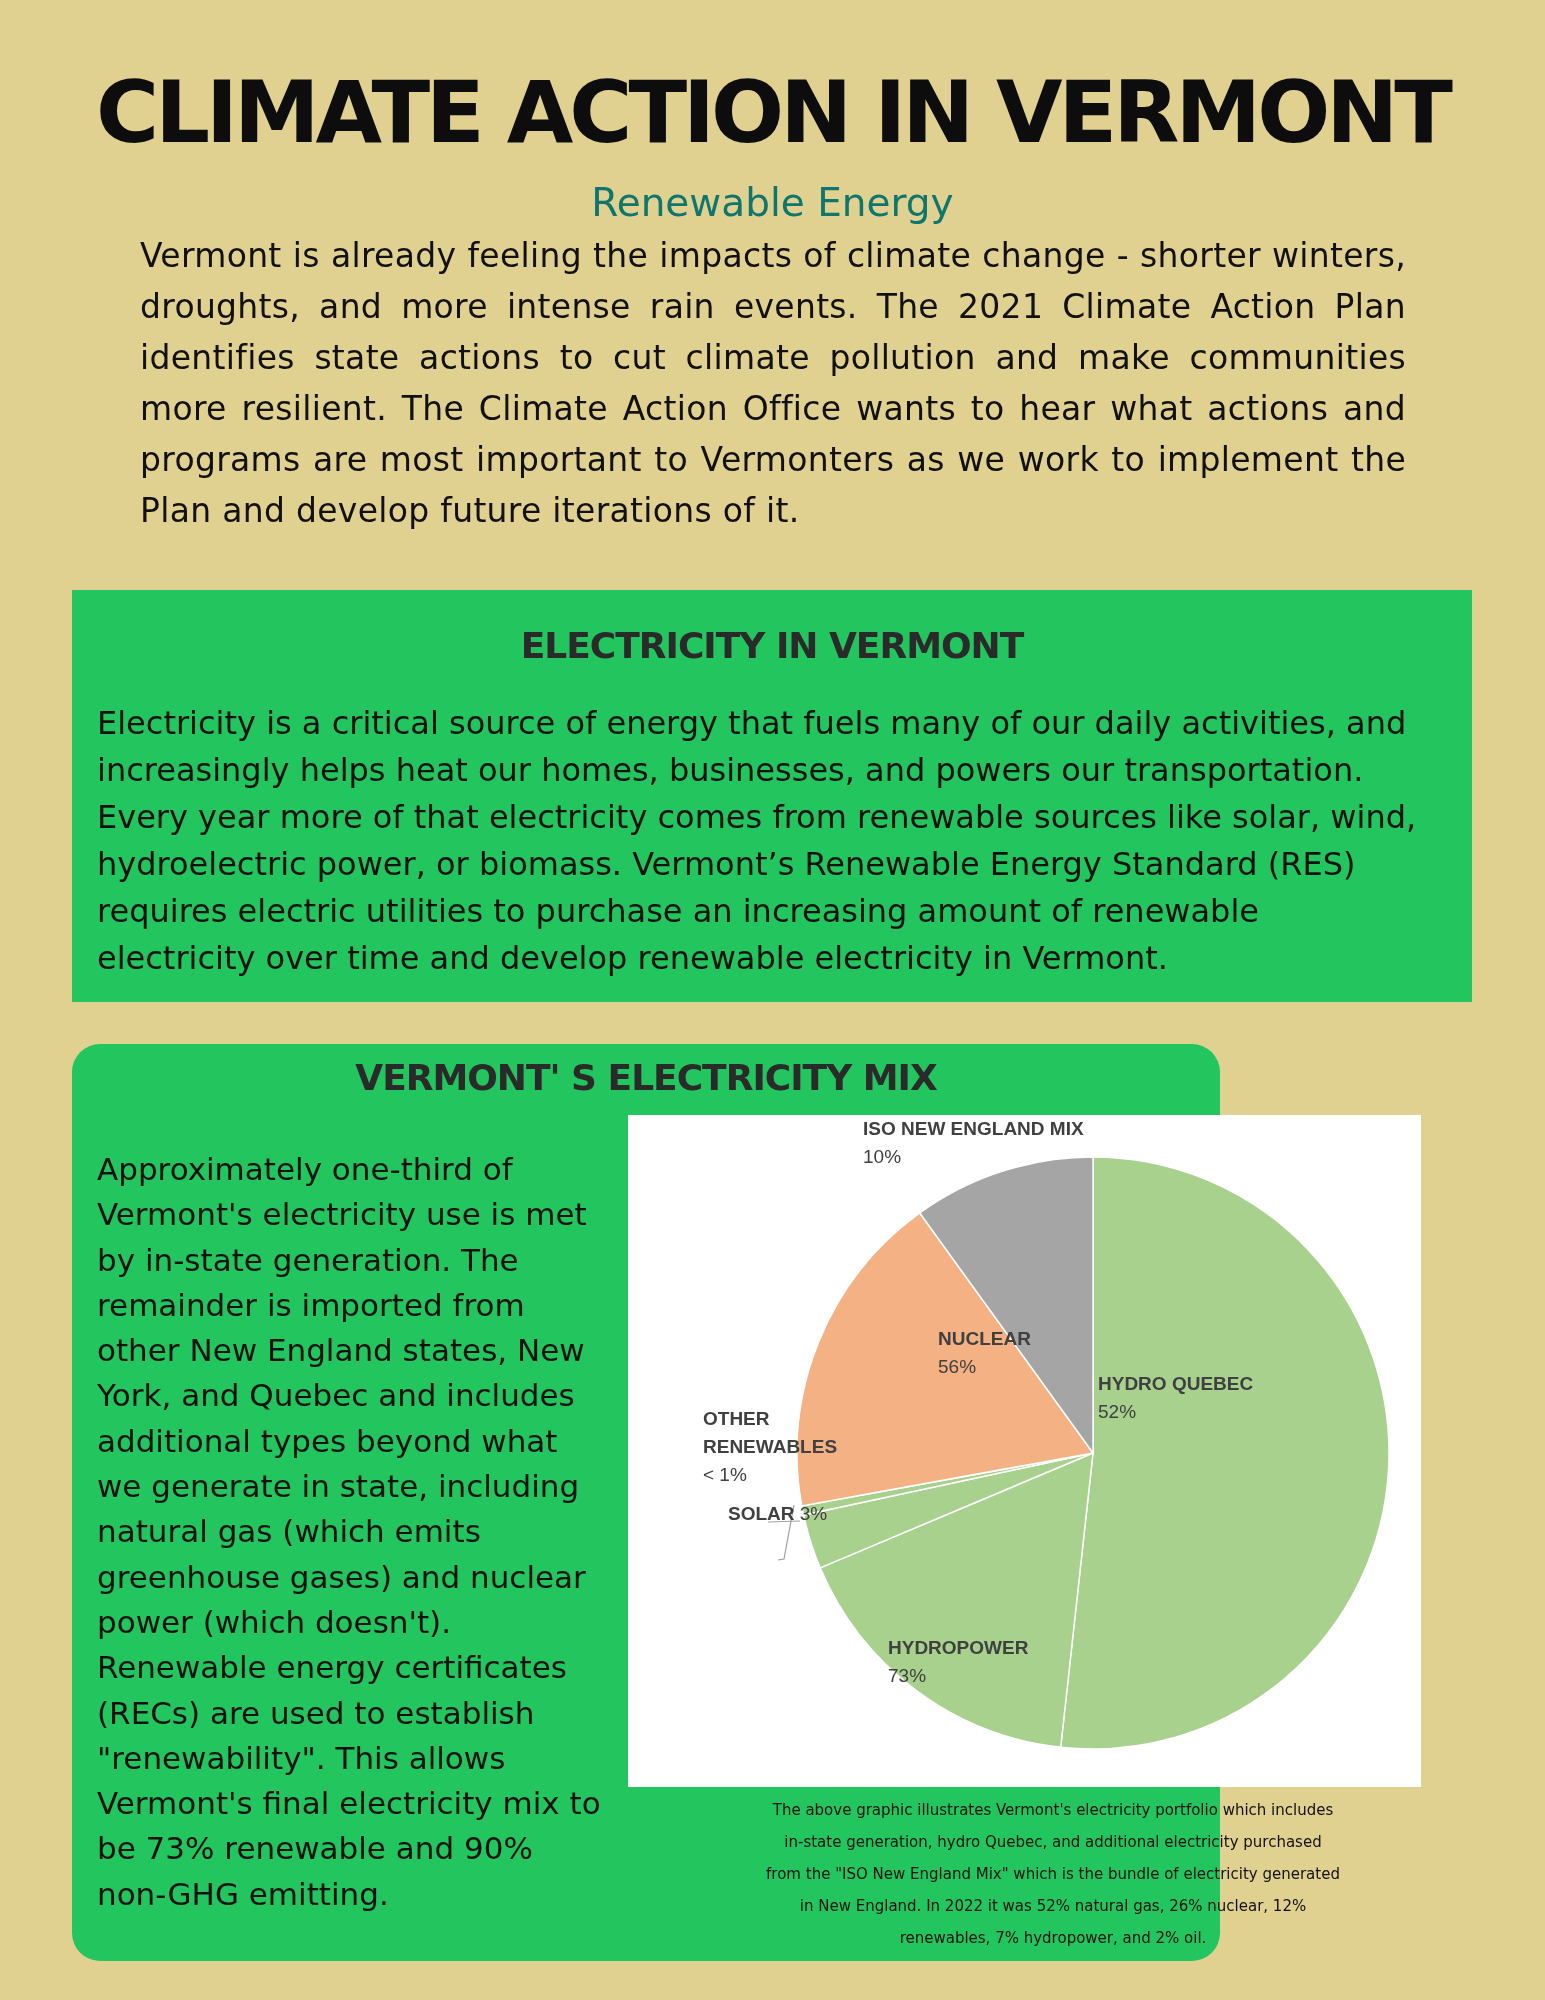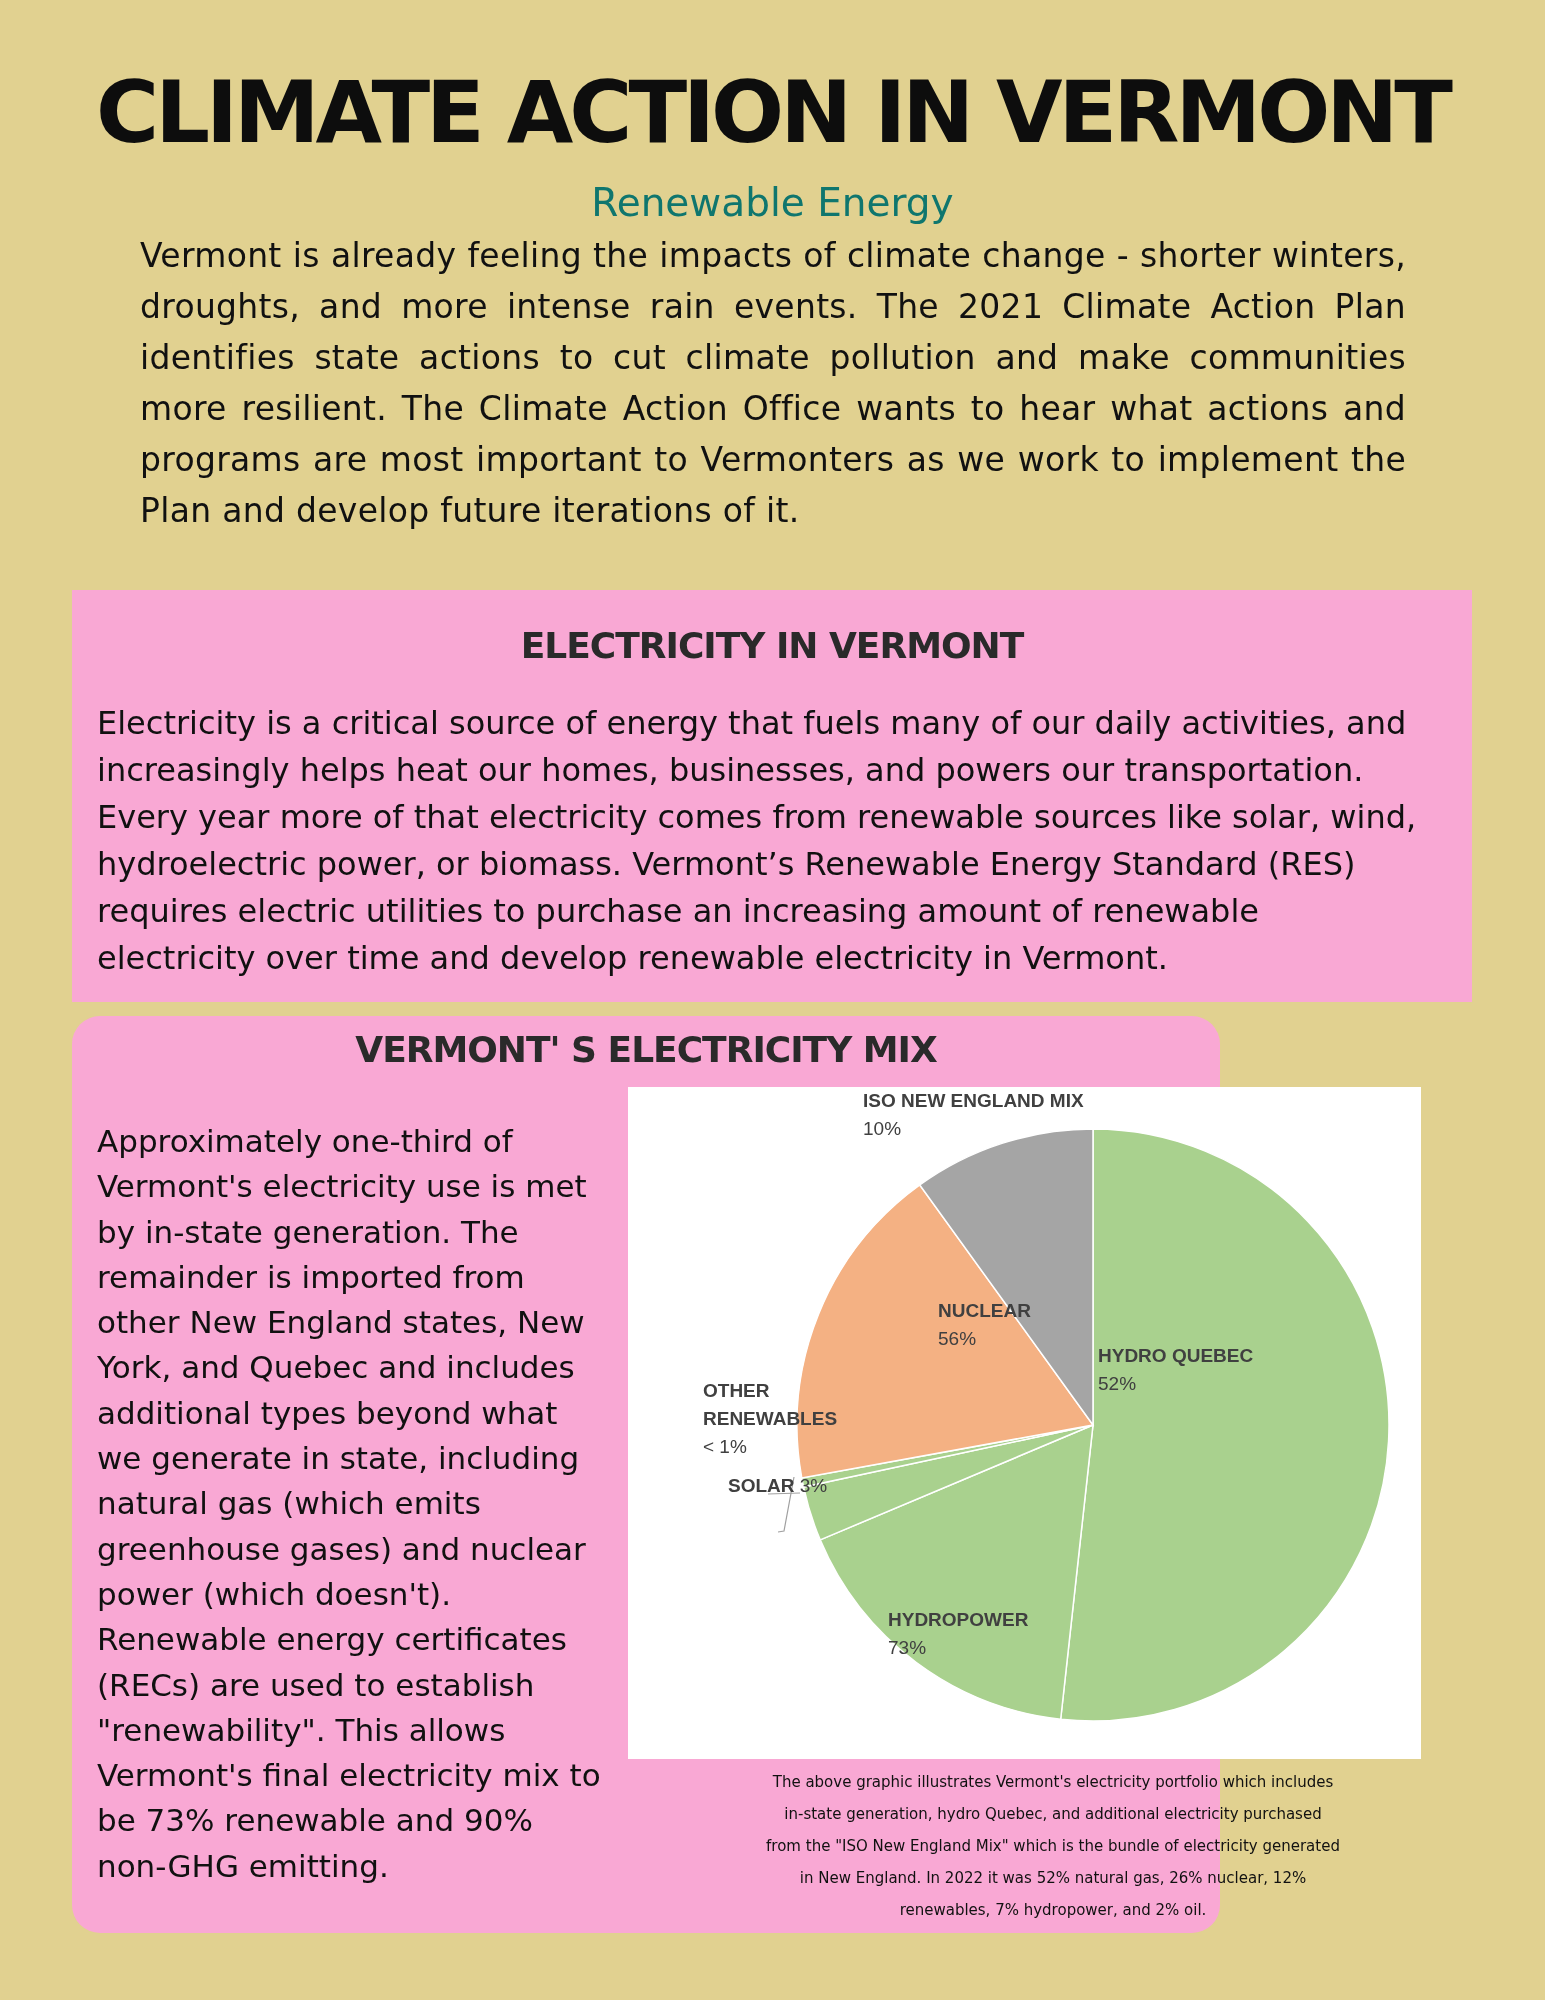--- a/index.html
+++ b/index.html
@@ -1,22 +1,22 @@
 <!DOCTYPE html>
 <html><head>
 <meta charset="utf-8">
 <style>
   html,body{margin:0;padding:0;}
   body{width:1545px;height:2000px;background:#e1d190;position:relative;overflow:hidden;font-family:"DejaVu Sans","Liberation Sans",sans-serif;color:#111;}
   .title{position:absolute;left:0;top:62px;width:1545px;text-align:center;font-family:"DejaVu Sans",sans-serif;font-weight:bold;font-size:86px;letter-spacing:-4px;line-height:100px;color:#0d0d0d;}
   .subtitle{position:absolute;left:0;top:178px;width:1545px;text-align:center;font-size:39px;line-height:50px;color:#0f766e;}
   .intro{position:absolute;left:140px;top:230px;width:1266px;font-size:33px;line-height:51px;text-align:justify;color:#111;letter-spacing:0.3px;}
-  .panel{position:absolute;background:#f9a8d4;}
+  .panel{position:absolute;background:#22c55e;}
   .p1{left:72px;top:590px;width:1400px;height:412px;}
-  .p2{left:72px;top:1016px;width:1148px;height:917px;border-radius:28px;}
+  .p2{left:72px;top:1044px;width:1148px;height:917px;border-radius:28px;}
   .ph{position:absolute;left:0;width:100%;text-align:center;font-weight:bold;color:#2a2a2a;letter-spacing:-1px;}
   .p1 .ph{top:34px;font-size:36px;line-height:44px;}
   .p2 .ph{top:12px;font-size:36px;line-height:44px;}
   .p1 .body{position:absolute;left:25px;top:110px;width:1500px;font-size:32px;line-height:47px;color:#111;white-space:pre-line;}
   .p2 .leftcol{position:absolute;left:25px;top:103px;width:560px;font-size:31px;line-height:45.3px;color:#111;white-space:pre-line;}
   .chartbox{position:absolute;left:556px;top:71px;width:793px;height:672px;background:#ffffff;}
   .chartbox svg{position:absolute;left:0;top:0;}
   .caption{position:absolute;left:496px;top:750px;width:970px;text-align:center;font-size:15px;line-height:32px;color:#111;white-space:pre-line;}
   .lbl{position:absolute;text-align:left;font-family:Liberation Sans, sans-serif;font-size:19px;line-height:28px;color:#404040;white-space:nowrap;}
   .lbl b{font-weight:bold;}

